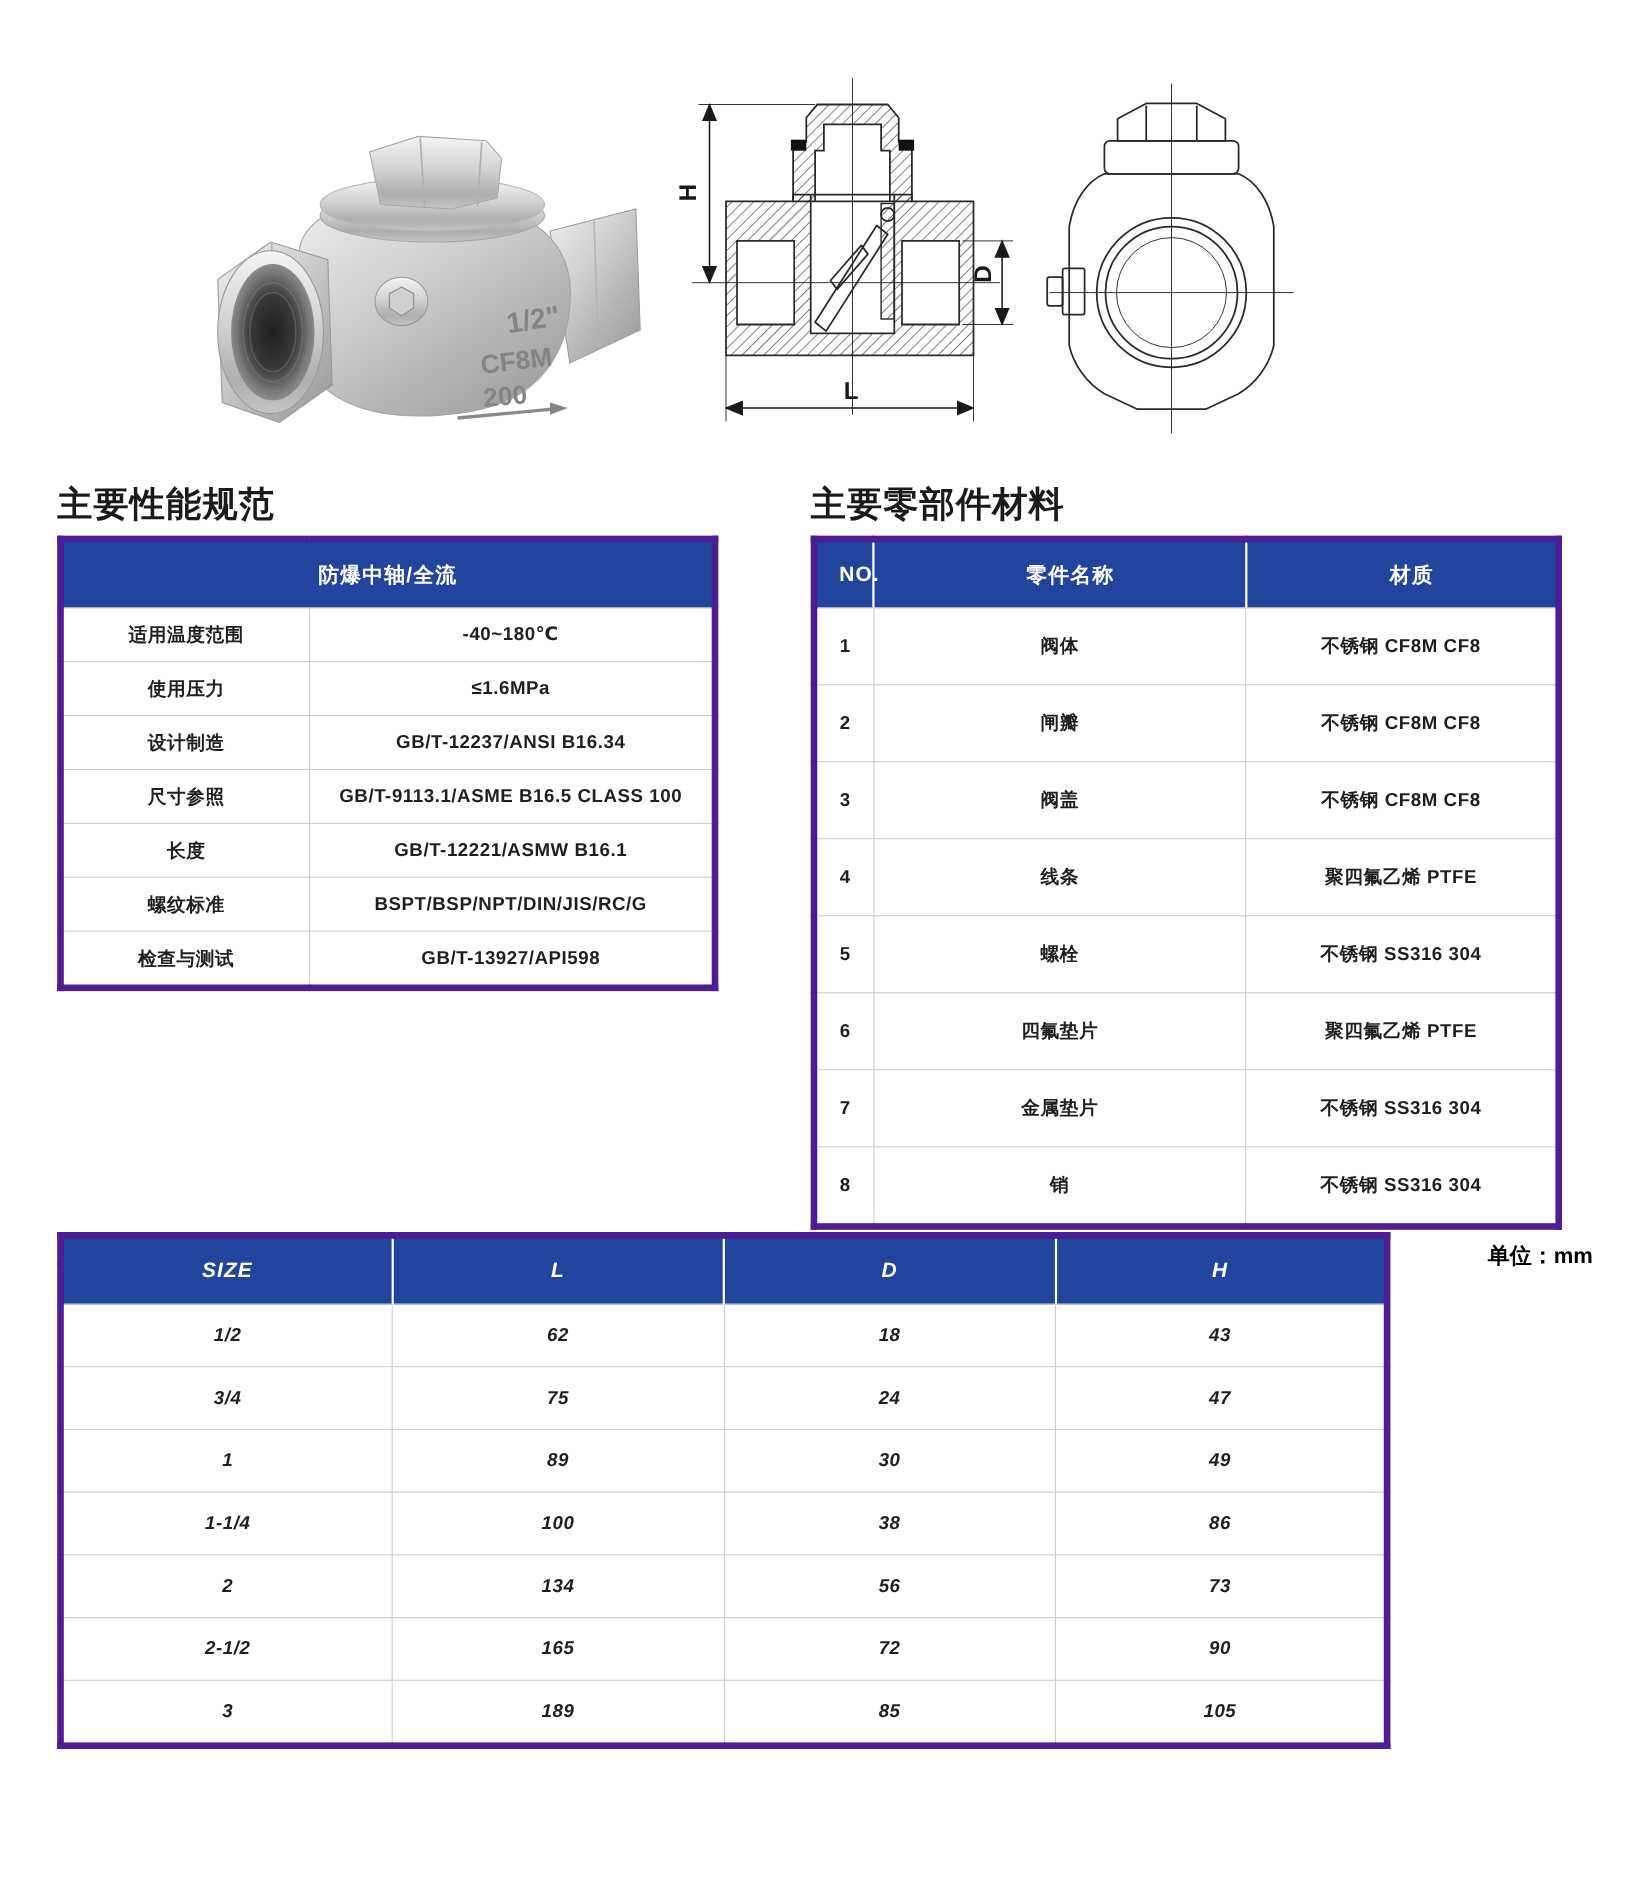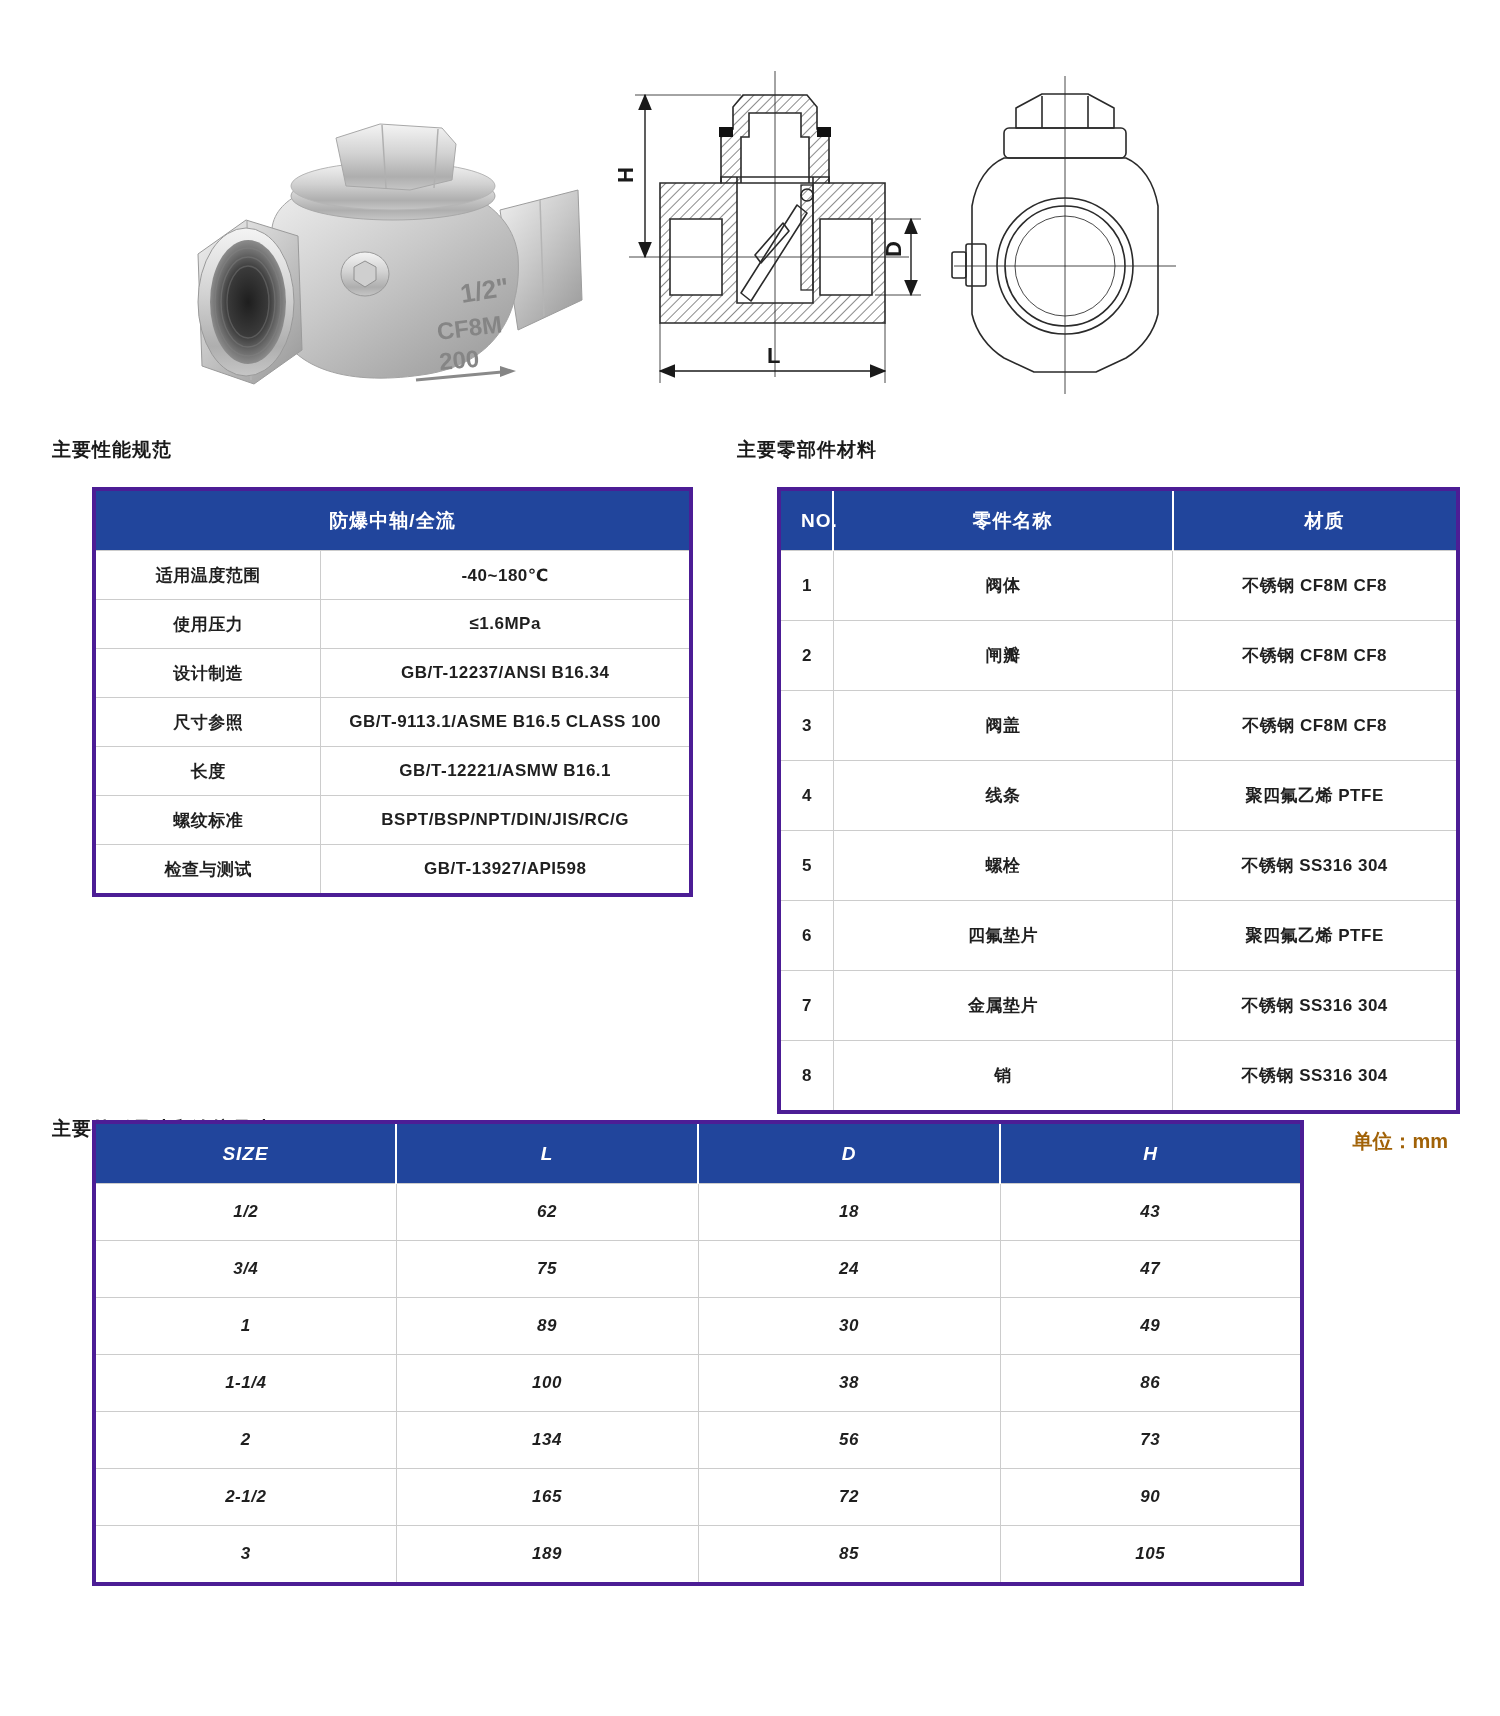--- a/index.html
+++ b/index.html
@@ -2,24 +2,24 @@
 <html style="--header-blue: #21459C; --table-border: #cccccc; --text-dark: #1f1f1f;"><head>
 <meta charset="utf-8">
 <style>
   html,body{margin:0;padding:0;}
   body{
     width:1500px;height:1716px;background:#ffffff;position:relative;overflow:hidden;
     font-family:"Liberation Sans","DejaVu Sans",sans-serif;color:#1f1f1f;
   }
   .abs{position:absolute;}
   .section-title{
-    font-size:19px;font-weight:700;color:#1a1a1a;letter-spacing:1px;white-space:nowrap;
+    font-size:32px;font-weight:700;color:#1a1a1a;letter-spacing:1px;white-space:nowrap;
   }
-  .unit-label{font-size:20px;font-weight:600;color:#a16207;text-align:right;}
-  table.tbl{border-collapse:collapse;table-layout:fixed;width:100%;border:4px solid #4c1d95;margin-left:40px;}
+  .unit-label{font-size:20px;font-weight:600;color:#000000;text-align:right;}
+  table.tbl{border-collapse:collapse;table-layout:fixed;width:100%;border:6px solid #4c1d95;}
   table.tbl th{
     background:var(--header-blue,#21459C);color:#ffffff;font-size:19px;font-weight:700;
     border-right:2px solid #ffffff;letter-spacing:1px;
   }
   table.tbl th:last-child{border-right:2px solid var(--header-blue,#21459C);}
   table.tbl td{
     border:1px solid #cccccc;background:#ffffff;text-align:center;vertical-align:middle;
     font-size:17px;font-weight:600;color:#1f1f1f;letter-spacing:0.5px;
   }
   .perf-table th{height:57px;}

